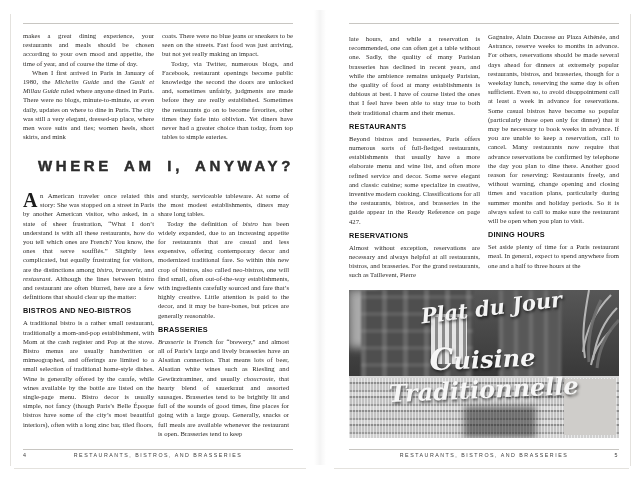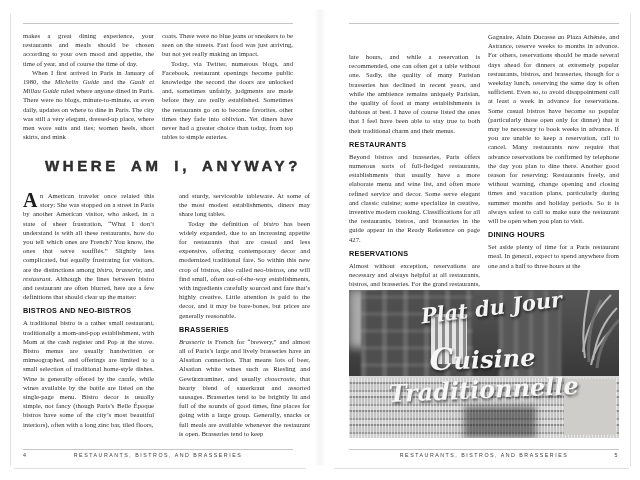--- a/index.html
+++ b/index.html
@@ -27,21 +27,21 @@
   .sec-heading{
     font-family:"Liberation Sans", sans-serif;font-weight:bold;
     font-size:7.3px;letter-spacing:0.25px;color:#141414;
     margin:6px 0 2.5px 0;text-align:left;line-height:8.5px;
   }
   .dropcap{
     float:left;font-family:"Liberation Serif", serif;font-weight:bold;
     font-size:20px;line-height:16.5px;padding:1px 2.5px 0 0;color:#1c1c1c;
   }
   .main-heading{
-    position:absolute;left:38px;top:157px;width:270px;text-align:center;
+    position:absolute;left:31px;top:157px;width:270px;text-align:center;
     font-family:"Liberation Sans", sans-serif;font-weight:bold;
     font-size:15px;letter-spacing:3.6px;word-spacing:5px;color:#2f2f2f;
     -webkit-text-stroke:0.4px #1f1f1f;
   }
   .footer{
     position:absolute;top:452px;width:270px;height:8px;
     font-family:"Liberation Sans", sans-serif;font-size:5.3px;
     letter-spacing:1.5px;color:#3a3a3a;
   }
   .footer .pgnum{position:absolute;top:0;}
@@ -120,36 +120,36 @@
     <p class="indent"><span>Today, via Twitter, numerous blogs, and Facebook, restaurant openings become public knowledge the second the doors are unlocked and, sometimes unfairly, judgments are made before they are really established. Sometimes the restaurants go on to become favorites, other times they fade into oblivion. Yet diners have never had a greater choice than today, from top tables to simple eateries.</span></p>
   </div>
 
 <div class="main-heading">WHERE AM I, ANYWAY?</div>
 
 <div class="col" style="left:23px;top:191px;">
     <p class=""><span class="dropcap">A</span><span>n American traveler once related this story: She was stopped on a street in Paris by another American visitor, who asked, in a state of sheer frustration, “What I don’t understand is with all these restaurants, how do you tell which ones are French? You know, the ones that serve soufflés.” Slightly less complicated, but equally frustrating for visitors, are the distinctions among </span><i>bistro, brasserie,</i><span> and </span><i>restaurant</i><span>. Although the lines between bistro and restaurant are often blurred, here are a few definitions that should clear up the matter:</span></p>
     <div class="sec-heading">BISTROS AND NEO-BISTROS</div>
     <p class=""><span>A traditional bistro is a rather small restaurant, traditionally a mom-and-pop establishment, with Mom at the cash register and Pop at the stove. Bistro menus are usually handwritten or mimeographed, and offerings are limited to a small selection of traditional home-style dishes. Wine is generally offered by the carafe, while wines available by the bottle are listed on the single-page menu. Bistro decor is usually simple, not fancy (though Paris’s Belle Époque bistros have some of the city’s most beautiful interiors), often with a long zinc bar, tiled floors,</span></p>
   </div>
-<div class="col" style="left:179px;top:191px;">
+<div class="col" style="left:158px;top:191px;">
     <p class=""><span>and sturdy, serviceable tableware. At some of the most modest establishments, diners may share long tables.</span></p>
     <p class="indent"><span>Today the definition of </span><i>bistro</i><span> has been widely expanded, due to an increasing appetite for restaurants that are casual and less expensive, offering contemporary decor and modernized traditional fare. So within this new crop of bistros, also called neo-bistros, one will find small, often out-of-the-way establishments, with ingredients carefully sourced and fare that’s highly creative. Little attention is paid to the decor, and it may be bare-bones, but prices are generally reasonable.</span></p>
     <div class="sec-heading">BRASSERIES</div>
     <p class=""><i>Brasserie</i><span> is French for “brewery,” and almost all of Paris’s large and lively brasseries have an Alsatian connection. That means lots of beer, Alsatian white wines such as Riesling and Gewürztraminer, and usually </span><i>choucroute</i><span>, that hearty blend of sauerkraut and assorted sausages. Brasseries tend to be brightly lit and full of the sounds of good times, fine places for going with a large group. Generally, snacks or full meals are available whenever the restaurant is open. Brasseries tend to keep</span></p>
   </div>
 
 <div class="rule" style="left:23px;top:449px;width:270px;"></div>
 <div class="footer left" style="left:23px;">
   <span class="pgnum">4</span>
   <span class="ftitle">RESTAURANTS, BISTROS, AND BRASSERIES</span>
 </div>
 
 <div class="rule" style="left:349px;top:23px;width:270px;"></div>
 
-<div class="col" style="left:349px;top:52px;">
+<div class="col" style="left:349px;top:34px;">
     <p class=""><span>late hours, and while a reservation is recommended, one can often get a table without one. Sadly, the quality of many Parisian brasseries has declined in recent years, and while the ambience remains uniquely Parisian, the quality of food at many establishments is dubious at best. I have of course listed the ones that I feel have been able to stay true to both their traditional charm and their menus.</span></p>
     <div class="sec-heading">RESTAURANTS</div>
     <p class=""><span>Beyond bistros and brasseries, Paris offers numerous sorts of full-fledged restaurants, establishments that usually have a more elaborate menu and wine list, and often more refined service and decor. Some serve elegant and classic cuisine; some specialize in creative, inventive modern cooking. Classifications for all the restaurants, bistros, and brasseries in the guide appear in the Ready Reference on page 427.</span></p>
     <div class="sec-heading">RESERVATIONS</div>
     <p class=""><span>Almost without exception, reservations are necessary and always helpful at all restaurants, bistros, and brasseries. For the grand restaurants, such as Taillevent, Pierre</span></p>
   </div>
 <div class="col" style="left:488px;top:32px;">
     <p class=""><span>Gagnaire, Alain Ducasse </span><i>au</i><span> Plaza Athénée, and Astrance, reserve weeks to months in advance. For others, reservations should be made several days ahead for dinners at extremely popular restaurants, bistros, and brasseries, though for a weekday lunch, reserving the same day is often sufficient. Even so, to avoid disappointment call at least a week in advance for reservations. Some casual bistros have become so popular (particularly those open only for dinner) that it may be necessary to book weeks in advance. If you are unable to keep a reservation, call to cancel. Many restaurants now require that advance reservations be confirmed by telephone the day you plan to dine there. Another good reason for reserving: Restaurants freely, and without warning, change opening and closing times and vacation plans, particularly during summer months and holiday periods. So it is always safest to call to make sure the restaurant will be open when you plan to visit.</span></p>
     <div class="sec-heading">DINING HOURS</div>
     <p class=""><span>Set aside plenty of time for a Paris restaurant meal. In general, expect to spend anywhere from one and a half to three hours at the</span></p>

